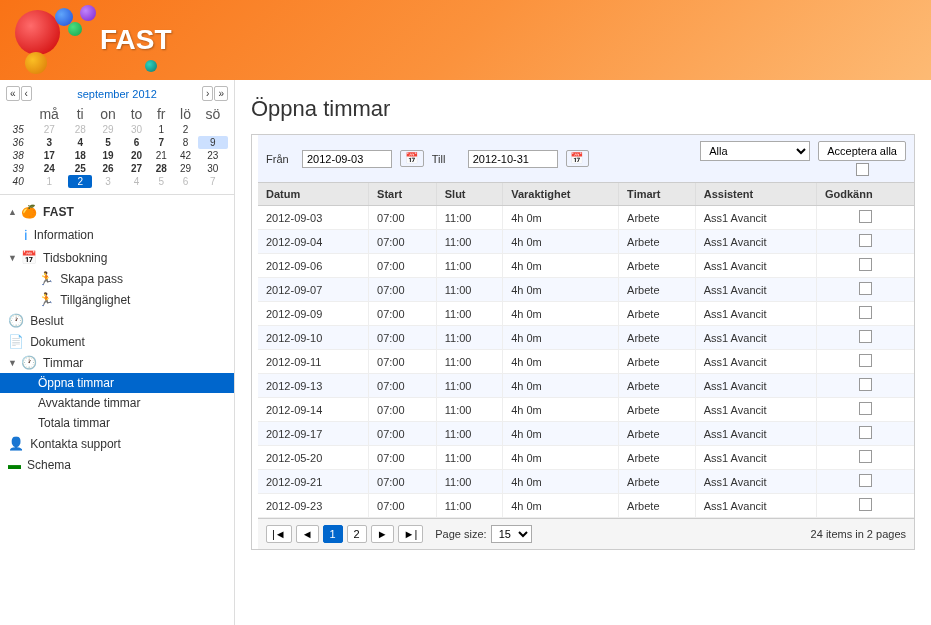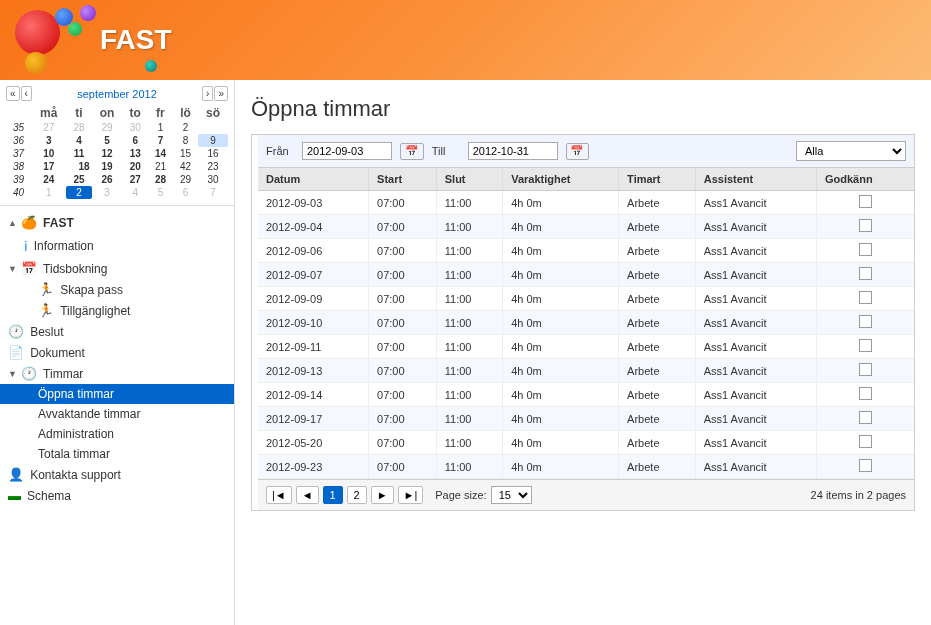--- a/index.html
+++ b/index.html
@@ -45,21 +45,21 @@
       display: flex; align-items: center; gap: 1px;
     }
     .cal-nav-btn { 
       background: none; border: 1px solid #bbb; cursor: pointer;
       padding: 1px 3px; font-size: 10px; color: #333;
       border-radius: 2px;
     }
     .cal-month { font-size: 11px; color: #0066cc; font-weight: 500; text-align: center; flex: 1; }
     .cal-table { width: 100%; border-collapse: collapse; }
     .cal-table th { 
-      color: #555; font-size: 12px; font-weight: 700; 
+      color: #555; font-size: 14px; font-weight: 400; 
       text-align: center; padding: 1px 2px;
     }
     .cal-table td { 
       text-align: center; padding: 1px 2px; font-size: 10px; cursor: pointer;
       color: #333;
     }
     .cal-table td.other-month { color: #bbb; }
     .cal-table td.today { background: #0066cc; color: #fff; border-radius: 2px; }
     .cal-table td.selected { background: #cce0ff; border-radius: 2px; }
     .cal-week { color: #888; font-size: 10px; text-align: center; padding: 1px 3px; font-style: italic; }
@@ -196,33 +196,23 @@
                 <td class="cal-week">36</td>
                 <td style="font-weight: bold;">3</td>
                 <td style="font-weight: bold;">4</td>
                 <td style="font-weight: bold;">5</td>
                 <td style="font-weight: bold;">6</td>
                 <td style="font-weight: bold;">7</td>
                 <td>8</td>
                 <td class="selected">9</td>
               </tr>
               <tr>
-                <td class="cal-week">37</td>
-                <td style="font-weight: bold;">10</td>
-                <td style="font-weight: bold;">11</td>
-                <td style="font-weight: bold;">12</td>
-                <td style="font-weight: bold;">13</td>
-                <td style="font-weight: bold;">14</td>
-                <td>15</td>
-                <td>16</td>
-              </tr>
-              <tr>
                 <td class="cal-week">38</td>
                 <td style="font-weight: bold;">17</td>
-                <td style="font-weight: bold; text-align: right;">18</td>
+                <td style="font-weight: bold;">18</td>
                 <td style="font-weight: bold;">19</td>
                 <td style="font-weight: bold;">20</td>
                 <td style="font-weight: normal;">21</td>
                 <td>42</td>
                 <td>23</td>
               </tr>
               <tr>
                 <td class="cal-week">39</td>
                 <td style="font-weight: bold;">24</td>
                 <td style="font-weight: bold;">25</td>
@@ -280,23 +270,20 @@
         <div class="nav-item">
           <span class="expand">▼</span>
           <span class="icon">🕐</span>
           <span>Timmar</span>
         </div>
         <div class="nav-item nav-indent2 active">
           <span>Öppna timmar</span>
         </div>
         <div class="nav-item nav-indent2">
           <span>Avvaktande timmar</span>
-        </div>
-        <div class="nav-item nav-indent2">
-          <span>Administration</span>
         </div>
         <div class="nav-item nav-indent2">
           <span>Totala timmar</span>
         </div>
         <div class="nav-item">
           <span class="icon">👤</span>
           <span>Kontakta support</span>
         </div>
         <div class="nav-item">
           <span class="icon" style="color:green;">▬</span>
@@ -314,20 +301,24 @@
           <span class="filter-label">Från</span>
           <input type="text" class="filter-input" value="2012-09-03" style="">
           <button class="filter-btn">📅</button>
           <span class="filter-label">Till</span>
           <input type="text" class="filter-input" value="2012-10-31" style="">
           <button class="filter-btn">📅</button>
           <div class="filter-right">
             <select class="filter-select">
               <option>Alla</option>
             </select>
+            <div style="display:flex;flex-direction:column;align-items:center;gap:2px;">
+              <button class="accept-all-btn">Acceptera alla</button>
+              <span class="cb"></span>
+            </div>
           </div>
         </div>
 
         <table class="data-table">
           <thead>
             <tr>
               <th>Datum</th>
               <th>Start</th>
               <th>Slut</th>
               <th>Varaktighet</th>
@@ -422,20 +413,29 @@
                 <td>2012-09-17</td>
                 <td>07:00</td>
                 <td>11:00</td>
                 <td>4h 0m</td>
                 <td>Arbete</td>
                 <td>Ass1 Avancit</td>
                 <td style="text-align: center;"><span class="cb"></span></td>
               </tr>
               <tr>
                 <td>2012-05-20</td>
+                <td>07:00</td>
+                <td>11:00</td>
+                <td>4h 0m</td>
+                <td>Arbete</td>
+                <td>Ass1 Avancit</td>
+                <td style="text-align: center;"><span class="cb"></span></td>
+              </tr>
+              <tr>
+                <td>2012-09-21</td>
                 <td>07:00</td>
                 <td>11:00</td>
                 <td>4h 0m</td>
                 <td>Arbete</td>
                 <td>Ass1 Avancit</td>
                 <td style="text-align: center;"><span class="cb"></span></td>
               </tr>
               <tr>
                 <td>2012-09-23</td>
                 <td>07:00</td>

